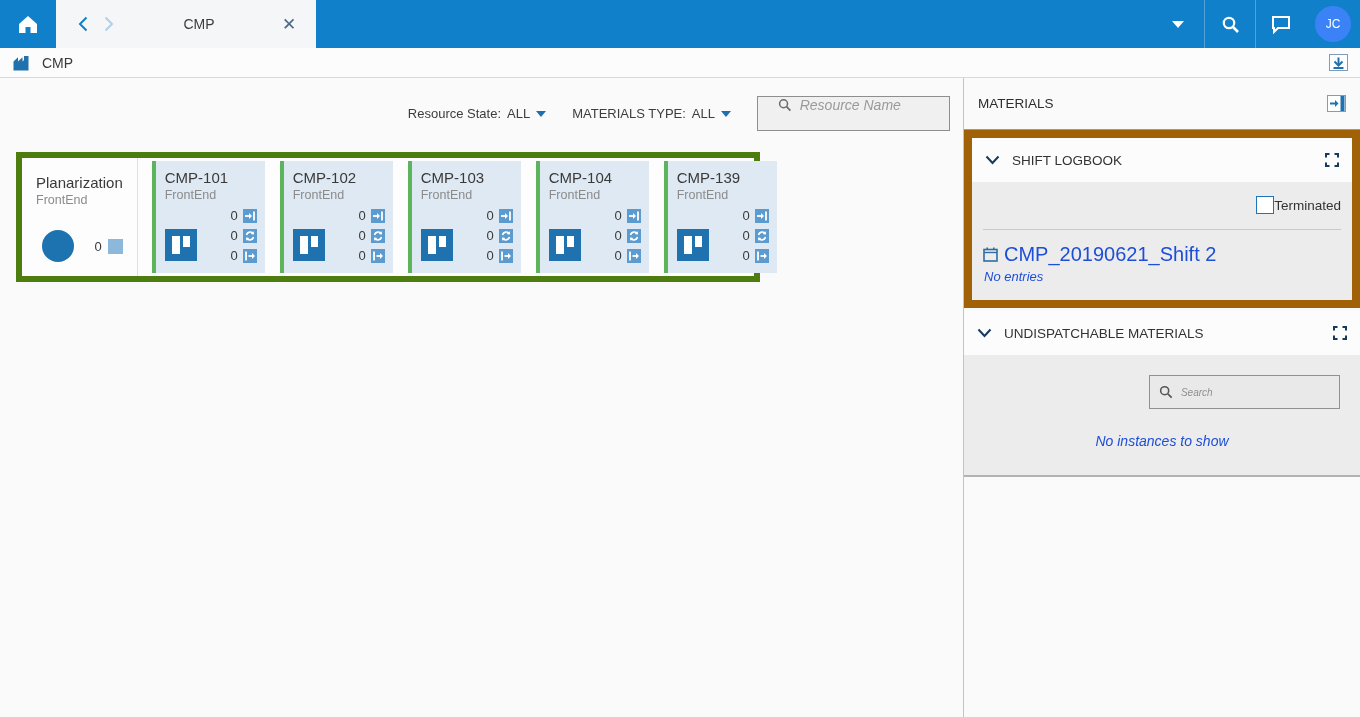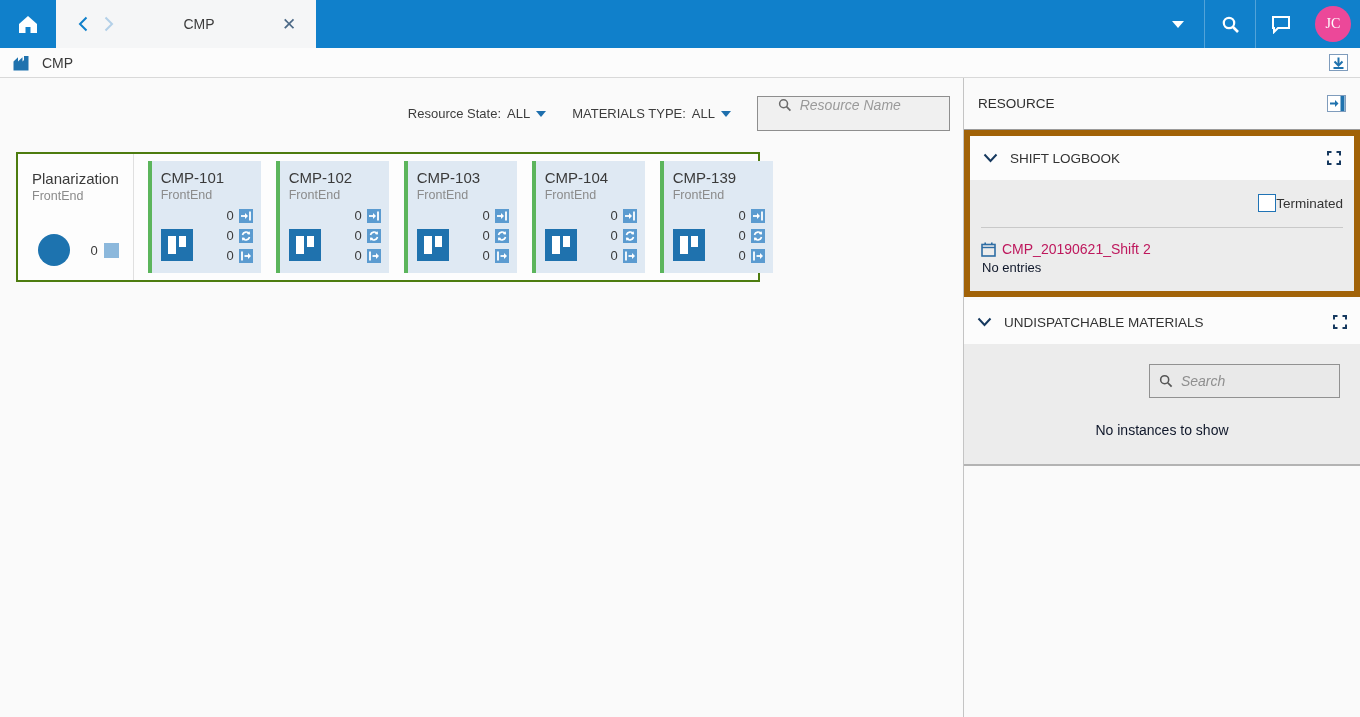--- a/index.html
+++ b/index.html
@@ -14,22 +14,22 @@
     display:flex; align-items:center; padding:0 14px; }
   .tab-nav { width:26px; display:flex; align-items:center; justify-content:center; cursor:pointer; }
   .tab-title { flex:1; text-align:center; font-size:14px; color:#3c3c3c; }
   .tab-close { width:26px; display:flex; align-items:center; justify-content:center;
     color:#4d6a87; font-size:17px; cursor:pointer; }
   .topbar-right { position:absolute; right:0; top:0; height:48px; display:flex; align-items:center; }
   .tb-btn { height:48px; display:flex; align-items:center; justify-content:center; cursor:pointer; }
   .tb-divider { width:1px; height:48px; background:rgba(255,255,255,0.28); }
   .caret-down-w { width:0; height:0; border-left:6px solid transparent;
     border-right:6px solid transparent; border-top:7px solid #fff; }
-  .avatar { width:36px; height:36px; border-radius:50%; background:#ec4899; color:#fff;
-    display:flex; align-items:center; justify-content:center; font-size:14px; cursor:pointer;font-family:Liberation Serif, serif; }
+  .avatar { width:36px; height:36px; border-radius:50%; background:#3b82f6; color:#fff;
+    display:flex; align-items:center; justify-content:center; font-size:12px; cursor:pointer; }
 
   
   .crumb-bar { position:absolute; left:0; top:48px; width:1360px; height:30px; background:#fcfcfc;
     border-bottom:1px solid #d9d9d9; display:flex; align-items:center; padding:0 12px; }
   .crumb-label { font-size:14px; color:#3a3a3a; margin-left:10px; }
   .panel-toggle { margin-left:auto; width:19px; height:17px; border:1px solid #7f9cbc; background:#fff;
     display:flex; align-items:center; justify-content:center; cursor:pointer; }
 
   
   .filters { position:absolute; top:96px; left:0; width:950px; display:flex;
@@ -38,21 +38,21 @@
   .caret-down-b { width:0; height:0; border-left:5px solid transparent;
     border-right:5px solid transparent; border-top:6px solid #1e6fad; }
   .search-box { width:193px; height:35px; background:#f0f0f0; border:1px solid #8e8e8e;
     display:flex; align-items:flex-start; padding:0 20px; gap:8px; }
   .search-box input { border:none; outline:none; background:transparent; width:100%;
     font-size:14px; color:#333; font-family:"Liberation Sans", sans-serif; }
   .search-box input::placeholder { color:#9a9a9a; font-style:italic; }
 
   
   .cards-wrap { position:absolute; left:16px; top:152px; width:744px; height:130px;
-    background:#fdfdfd; border:2px solid #4d7c0f; display:flex; }
+    background:#fdfdfd; border:6px solid #4d7c0f; display:flex; }
   .group-cell { width:130px; border-right:1px solid #e0e0e0; padding:16px 14px 14px 14px;
     display:flex; flex-direction:column; }
   .group-title { font-size:15px; color:#3a3a3a; }
   .group-sub, .card-sub { font-size:12.5px; color:#8b8b8b; margin-top:2px; }
   .group-bottom { margin-top:auto; display:flex; align-items:center; justify-content:space-between; }
   .big-dot { width:32px; height:32px; border-radius:50%; background:#1d73af; margin-left:6px; }
   .group-count { display:flex; align-items:center; gap:6px; font-size:13px; color:#3a3a3a; }
   .mat-square { width:15px; height:15px; background:#8cb8dc; }
   .cards-row { flex:1; display:flex; align-items:center; gap:15px; padding-left:14px; }
   .card { width:113px; height:112px; background:#dfe9f3; border-left:4px solid #5cb55c;
@@ -68,41 +68,41 @@
 
   
   .sidebar { position:absolute; left:963px; top:78px; width:397px; height:639px;
     background:#fafafa; border-left:1px solid #c4c4c4; }
   .sb-header { height:52px; display:flex; align-items:center; padding:0 14px;
     border-bottom:1px solid #9a9a9a; }
   .sb-title { font-size:13.5px; color:#2e2e2e; }
   .open-right { margin-left:auto; width:19px; height:17px; border:1px solid #7f9cbc; background:#fff;
     display:flex; align-items:center; cursor:pointer; }
   .section { }
-  .section.selected { border:6px solid #a16207; }
+  .section.selected { border:8px solid #a16207; }
   .sec-header { background:#fcfcfc; height:44px; display:flex; align-items:center;
     padding:0 13px; gap:12px; cursor:pointer; }
   .sec-title { font-size:13.5px; color:#333; }
   .expand-btn { margin-left:auto; cursor:pointer; display:flex; }
   .sec-body { background:#ececec; }
   .logbook-body { padding:14px 11px 16px 11px; }
   .terminated-row { display:flex; align-items:center; justify-content:flex-end; 
     font-size:13.5px; color:#333; }
   .checkbox { width:18px; height:18px; background:#fff; border:1px solid #2073b5; cursor:pointer; }
   .lb-divider { border-top:1px solid #c9c9c9; margin:15px 0 0 0; }
   .entry-row { margin-top:13px; display:flex; align-items:center; gap:6px; }
-  .entry-link { font-size:14px; color:#be185d; cursor:pointer; }
-  .muted { font-size:13px; color:#0f172a; }
+  .entry-link { font-size:20px; color:#1d4ed8; cursor:pointer; }
+  .muted { font-size:13px; color:#1d4ed8; font-style:italic; }
   .entry-sub { margin-top:3px; margin-left:1px; }
   .undisp-body { padding:20px 20px 26px 20px; }
   .undisp-search-row { display:flex; justify-content:flex-end; }
   .sb-search { width:191px; height:34px; background:#e9e9e9; border:1px solid #919191;
     display:flex; align-items:center; padding:0 9px; gap:8px; }
   .sb-search input { border:none; outline:none; background:transparent; width:100%;
-    font-size:14px; color:#333; font-family:"Liberation Sans", sans-serif; }
+    font-size:10px; color:#333; font-family:"Liberation Sans", sans-serif; }
   .sb-search input::placeholder { color:#8f8f8f; font-style:italic; }
   .undisp-empty { text-align:center; margin-top:24px; font-size:14px; }
   .sb-bottom-divider { border-top:2px solid #b3b3b3; }
 </style>
 </head>
 <body>
 
 <div class="topbar">
   <div class="home-btn">
     <svg width="22" height="20" viewBox="0 0 22 20">
@@ -417,21 +417,21 @@
               </span>
             </div>
         </div>
       </div>
     </div>
   </div>
 </div>
 
 <div class="sidebar">
   <div class="sb-header">
-    <span class="sb-title">RESOURCE</span>
+    <span class="sb-title">MATERIALS</span>
     <span class="open-right">
       <svg width="17" height="15" viewBox="0 0 17 15">
         <line x1="2" y1="7.5" x2="9" y2="7.5" stroke="#1f72ae" stroke-width="2"></line>
         <path d="M7 4 L10.5 7.5 L7 11 Z" fill="#1f72ae"></path>
         <rect x="12.5" y="0" width="4" height="15" fill="#1f72ae"></rect>
       </svg>
     </span>
   </div>
 
   <div class="section selected">

